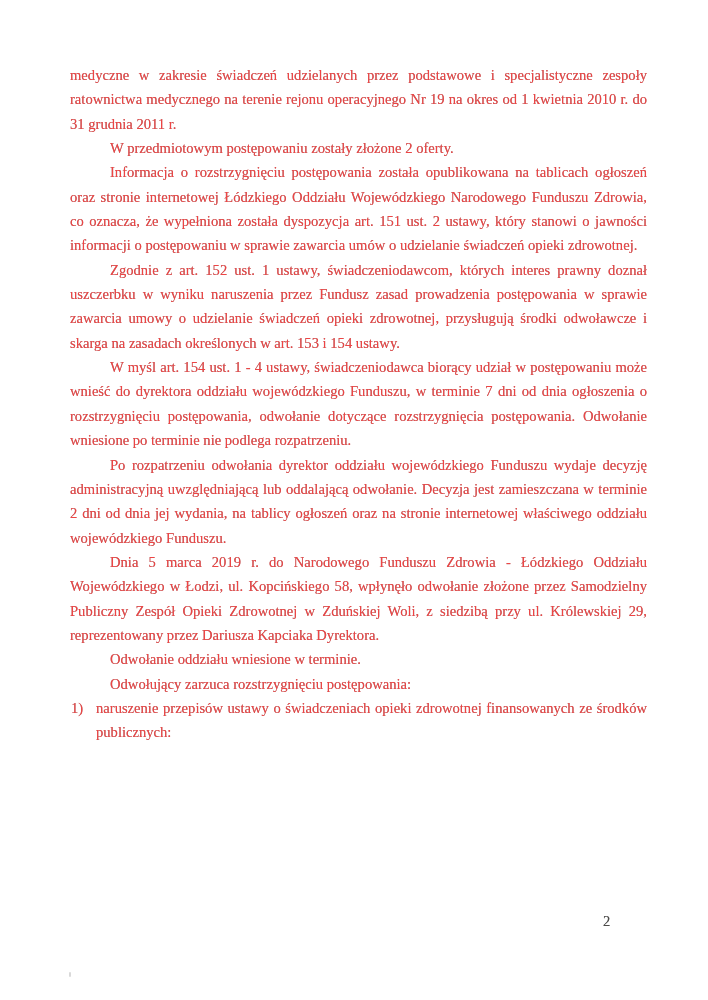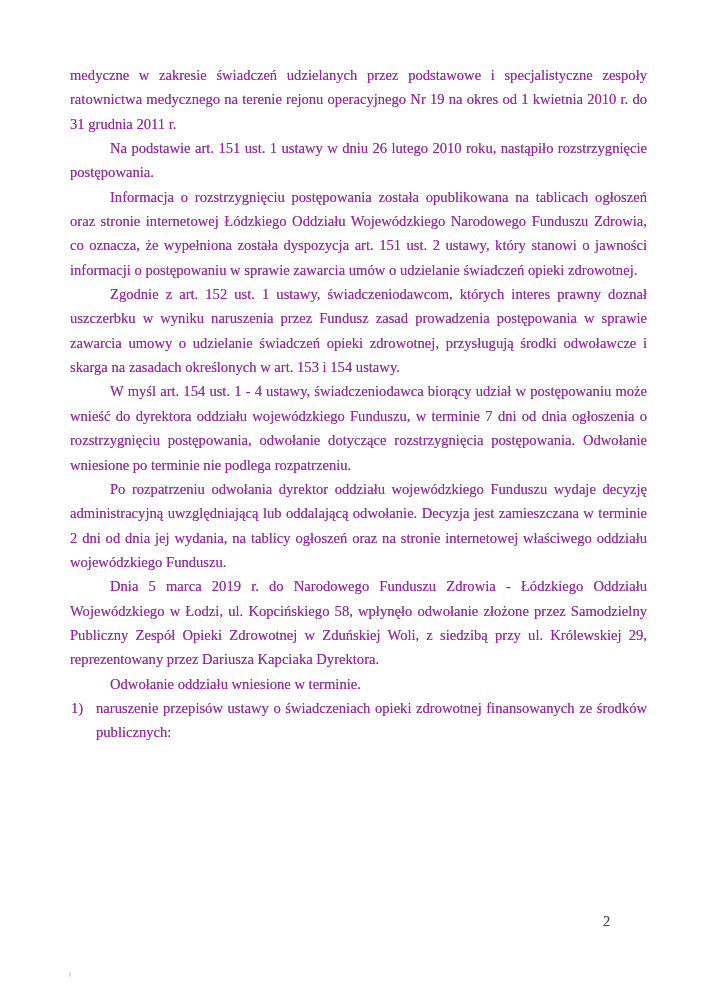--- a/index.html
+++ b/index.html
@@ -13,21 +13,21 @@
     height: 1000px;
     background: #ffffff;
     overflow: hidden;
     font-family: "Liberation Serif", serif;
   }
   .content {
     position: absolute;
     left: 70px;
     top: 63px;
     width: 577px;
-    color: #a21caf;
+    color: #ef4444;
     font-size: 14.6px;
     line-height: 24.35px;
     text-align: justify;
     text-shadow: 0 0 0.6px rgba(70, 70, 70, 0.6);
   }
   p.para {
     margin: 0;
     padding: 0;
     text-indent: 40px;
   }
@@ -61,27 +61,28 @@
     background: rgba(130, 130, 130, 0.3);
     border-radius: 1px;
   }
 </style>
 </head>
 <body>
 
 <div class="page">
   <div class="content">
     <p class="para no-indent">medyczne w zakresie świadczeń udzielanych przez podstawowe i specjalistyczne zespoły ratownictwa medycznego na terenie rejonu operacyjnego Nr 19 na okres od 1 kwietnia 2010 r. do 31 grudnia 2011 r.</p>
-    <p class="para">Na podstawie art. 151 ust. 1 ustawy w dniu 26 lutego 2010 roku, nastąpiło rozstrzygnięcie postępowania.</p>
+    <p class="para">W przedmiotowym postępowaniu zostały złożone 2 oferty.</p>
     <p class="para">Informacja o rozstrzygnięciu postępowania została opublikowana na tablicach ogłoszeń oraz stronie internetowej Łódzkiego Oddziału Wojewódzkiego Narodowego Funduszu Zdrowia, co oznacza, że wypełniona została dyspozycja art. 151 ust. 2 ustawy, który stanowi o jawności informacji o postępowaniu w sprawie zawarcia umów o udzielanie świadczeń opieki zdrowotnej.</p>
     <p class="para">Zgodnie z art. 152 ust. 1 ustawy, świadczeniodawcom, których interes prawny doznał uszczerbku w wyniku naruszenia przez Fundusz zasad prowadzenia postępowania w sprawie zawarcia umowy o udzielanie świadczeń opieki zdrowotnej, przysługują środki odwoławcze i skarga na zasadach określonych w art. 153 i 154 ustawy.</p>
     <p class="para">W myśl art. 154 ust. 1 - 4 ustawy, świadczeniodawca biorący udział w postępowaniu może wnieść do dyrektora oddziału wojewódzkiego Funduszu, w terminie 7 dni od dnia ogłoszenia o rozstrzygnięciu postępowania, odwołanie dotyczące rozstrzygnięcia postępowania. Odwołanie wniesione po terminie nie podlega rozpatrzeniu.</p>
     <p class="para">Po rozpatrzeniu odwołania dyrektor oddziału wojewódzkiego Funduszu wydaje decyzję administracyjną uwzględniającą lub oddalającą odwołanie. Decyzja jest zamieszczana w terminie 2 dni od dnia jej wydania, na tablicy ogłoszeń oraz na stronie internetowej właściwego oddziału wojewódzkiego Funduszu.</p>
     <p class="para">Dnia 5 marca 2019 r. do Narodowego Funduszu Zdrowia - Łódzkiego Oddziału Wojewódzkiego w Łodzi, ul. Kopcińskiego 58, wpłynęło odwołanie złożone przez Samodzielny Publiczny Zespół Opieki Zdrowotnej w Zduńskiej Woli, z siedzibą przy ul. Królewskiej 29, reprezentowany przez Dariusza Kapciaka Dyrektora.</p>
     <p class="para">Odwołanie oddziału wniesione w terminie.</p>
+    <p class="para">Odwołujący zarzuca rozstrzygnięciu postępowania:</p>
     <div class="list-item">
       <span class="list-marker">1)</span>
       <span>naruszenie przepisów ustawy o świadczeniach opieki zdrowotnej finansowanych ze środków publicznych:</span>
     </div>
   </div>
   <div class="page-number">2</div>
   <div class="scan-speck"></div>
 </div>
 
 </body></html>

